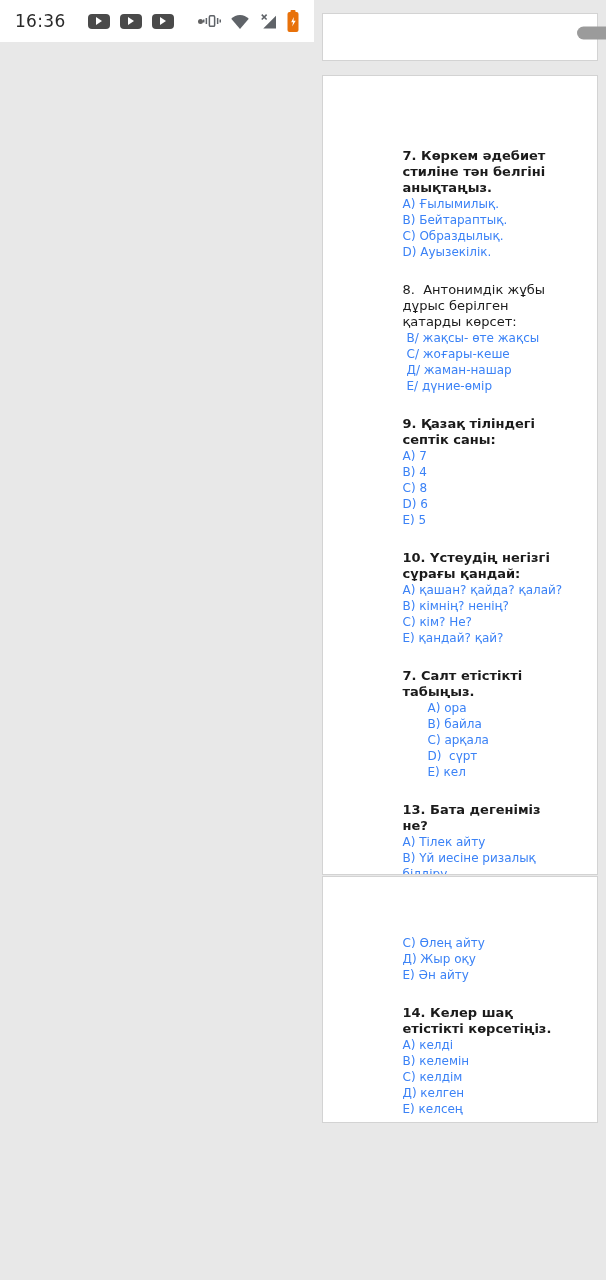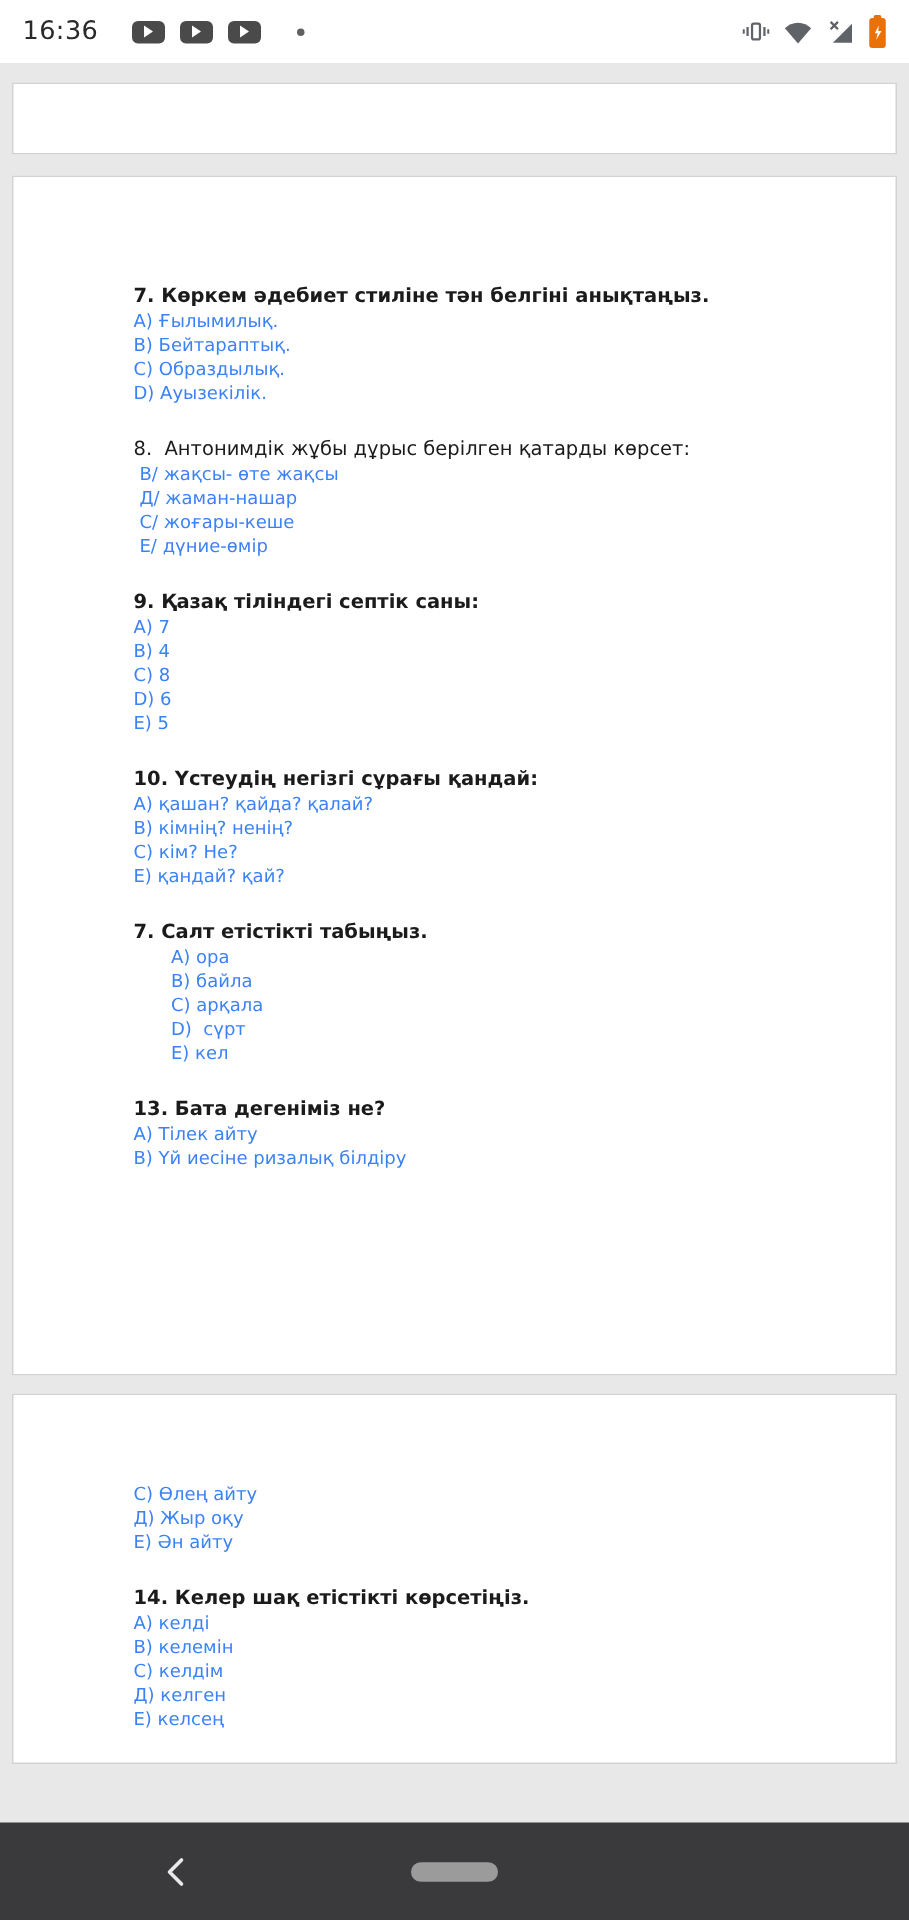--- a/index.html
+++ b/index.html
@@ -1,33 +1,33 @@
 <!DOCTYPE html>
 <html><head>
 <meta charset="utf-8">
 <style>
   html,body{margin:0;padding:0;}
   body{width:606px;height:1280px;background:#e8e8e8;font-family:"DejaVu Sans","Liberation Sans",sans-serif;}
-  .screen{width:606px;height:1280px;display:flex;flex-direction:column;overflow:hidden;}
+  .screen{width:606px;height:1280px;display:flex;flex-direction:row;overflow:hidden;}
 
   
   .status-bar{height:42px;background:#ffffff;display:flex;align-items:center;padding:0 15px;flex:0 0 auto;}
   .time{font-size:17px;color:#2a2a2a;letter-spacing:.3px;}
   .yt-group{display:flex;align-items:center;margin-left:22px;}
   .yt-icon{width:22px;height:15px;border-radius:4px;background:#4a4a4a;display:flex;align-items:center;justify-content:center;margin-right:10px;}
   .yt-tri{width:0;height:0;border-left:6px solid #ffffff;border-top:4px solid transparent;border-bottom:4px solid transparent;margin-left:1px;}
   .notif-dot{width:5px;height:5px;border-radius:50%;background:#606060;margin-left:14px;}
   .status-right{margin-left:auto;display:flex;align-items:center;gap:9px;}
   .status-right svg{display:block;}
 
   
   .doc-area{flex:1 1 auto;padding:13px 8px 0;background:#e8e8e8;overflow:hidden;}
   .card{background:#ffffff;border:1px solid #d3d3d3;box-sizing:border-box;}
   .card-partial{height:48px;margin-bottom:14px;}
-  .card-main{height:800px;margin-bottom:12px;padding:72px 34px 0 80px;overflow:hidden;}
+  .card-main{height:800px;margin-bottom:1px;padding:72px 34px 0 80px;overflow:hidden;}
   .card-second{height:247px;padding:58px 34px 0 80px;overflow:hidden;}
 
   .question{margin-bottom:22px;}
   .q-title{font-size:13px;line-height:16px;color:#1b1b1b;white-space:pre-wrap;}
   .option{font-size:12px;line-height:16px;color:#3b82f6;white-space:pre-wrap;}
   .b{font-weight:bold;}
   .ind-sm{padding-left:4px;}
   .ind-lg{padding-left:25px;}
   .cont-block{margin-bottom:22px;}
 
@@ -86,22 +86,22 @@
           <div class="question">
             <div class="q-title"><span class="b">7. </span><span class="b">Көркем әдебиет стиліне тән белгіні анықтаңыз.</span></div>
             <div class="option">А) Ғылымилық.</div>
             <div class="option">В) Бейтараптық.</div>
             <div class="option">С) Образдылық.</div>
             <div class="option">D) Ауызекілік.</div>
           </div>
           <div class="question">
             <div class="q-title"><span>8.  </span><span>Антонимдік жұбы дұрыс берілген қатарды көрсет:</span></div>
             <div class="option ind-sm">В/ жақсы- өте жақсы</div>
+            <div class="option ind-sm">С/ жоғары-кеше</div>
             <div class="option ind-sm">Д/ жаман-нашар</div>
-            <div class="option ind-sm">С/ жоғары-кеше</div>
             <div class="option ind-sm">Е/ дүние-өмір</div>
           </div>
           <div class="question">
             <div class="q-title"><span class="b">9. </span><span class="b">Қазақ тіліндегі септік саны:</span></div>
             <div class="option">А) 7</div>
             <div class="option">В) 4</div>
             <div class="option">С) 8</div>
             <div class="option">D) 6</div>
             <div class="option">Е) 5</div>
           </div>

